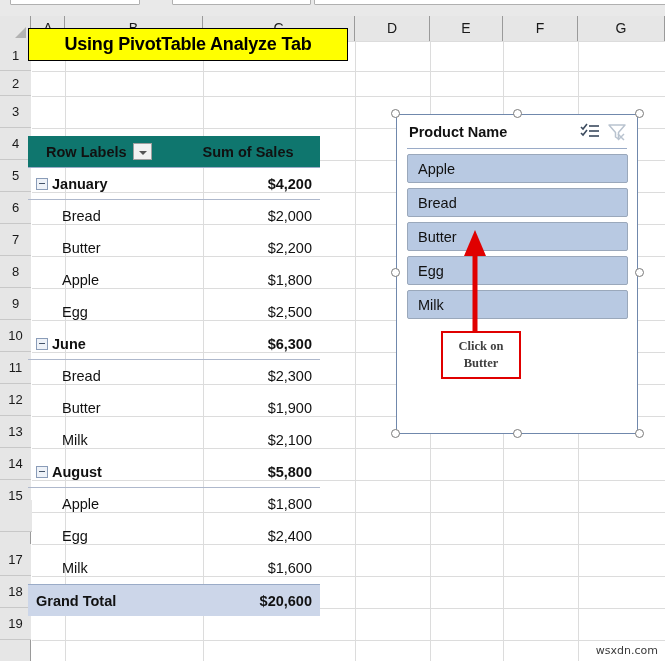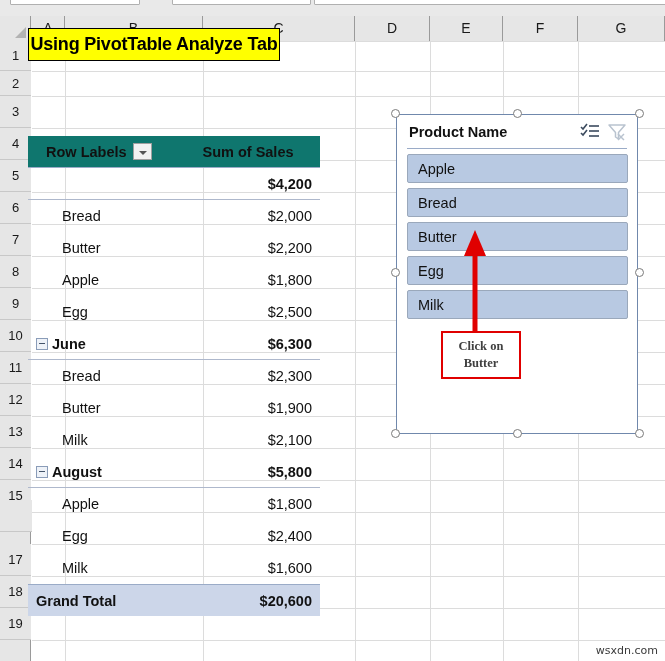--- a/index.html
+++ b/index.html
@@ -114,21 +114,21 @@
     top: 0;
     width: 1px;
     height: 620px;
     background: #dcdcdc;
   }
 
   
   #title-box {
     position: absolute;
     left: 28px; top: 28px;
-    width: 252px; height: 33px;
+    width: 320px; height: 33px;
     background: #ffff00;
     border: 1.5px solid #000000;
     box-sizing: border-box;
     display: flex;
     align-items: center;
     justify-content: center;
     font-size: 18px;
     font-weight: bold;
     color: #000000;
     letter-spacing: -0.2px;
@@ -402,20 +402,24 @@
 <div id="pivot">
   <div class="pv-row pv-header">
     <div class="pv-label">
       <span>Row Labels</span>
       <span class="filter-btn"></span>
     </div>
     <div class="pv-value">Sum of Sales</div>
   </div>
   <div id="pivot-body">
       <div class="pv-row pv-group pv-bold">
+        <div class="pv-label">
+          <span class="collapse-btn"></span>
+          <span>January</span>
+        </div>
         <div class="pv-value">$4,200</div>
       </div>
       <div class="pv-row">
         <div class="pv-label pv-indent">
           <span>Bread</span>
         </div>
         <div class="pv-value">$2,000</div>
       </div>
       <div class="pv-row">
         <div class="pv-label pv-indent">

